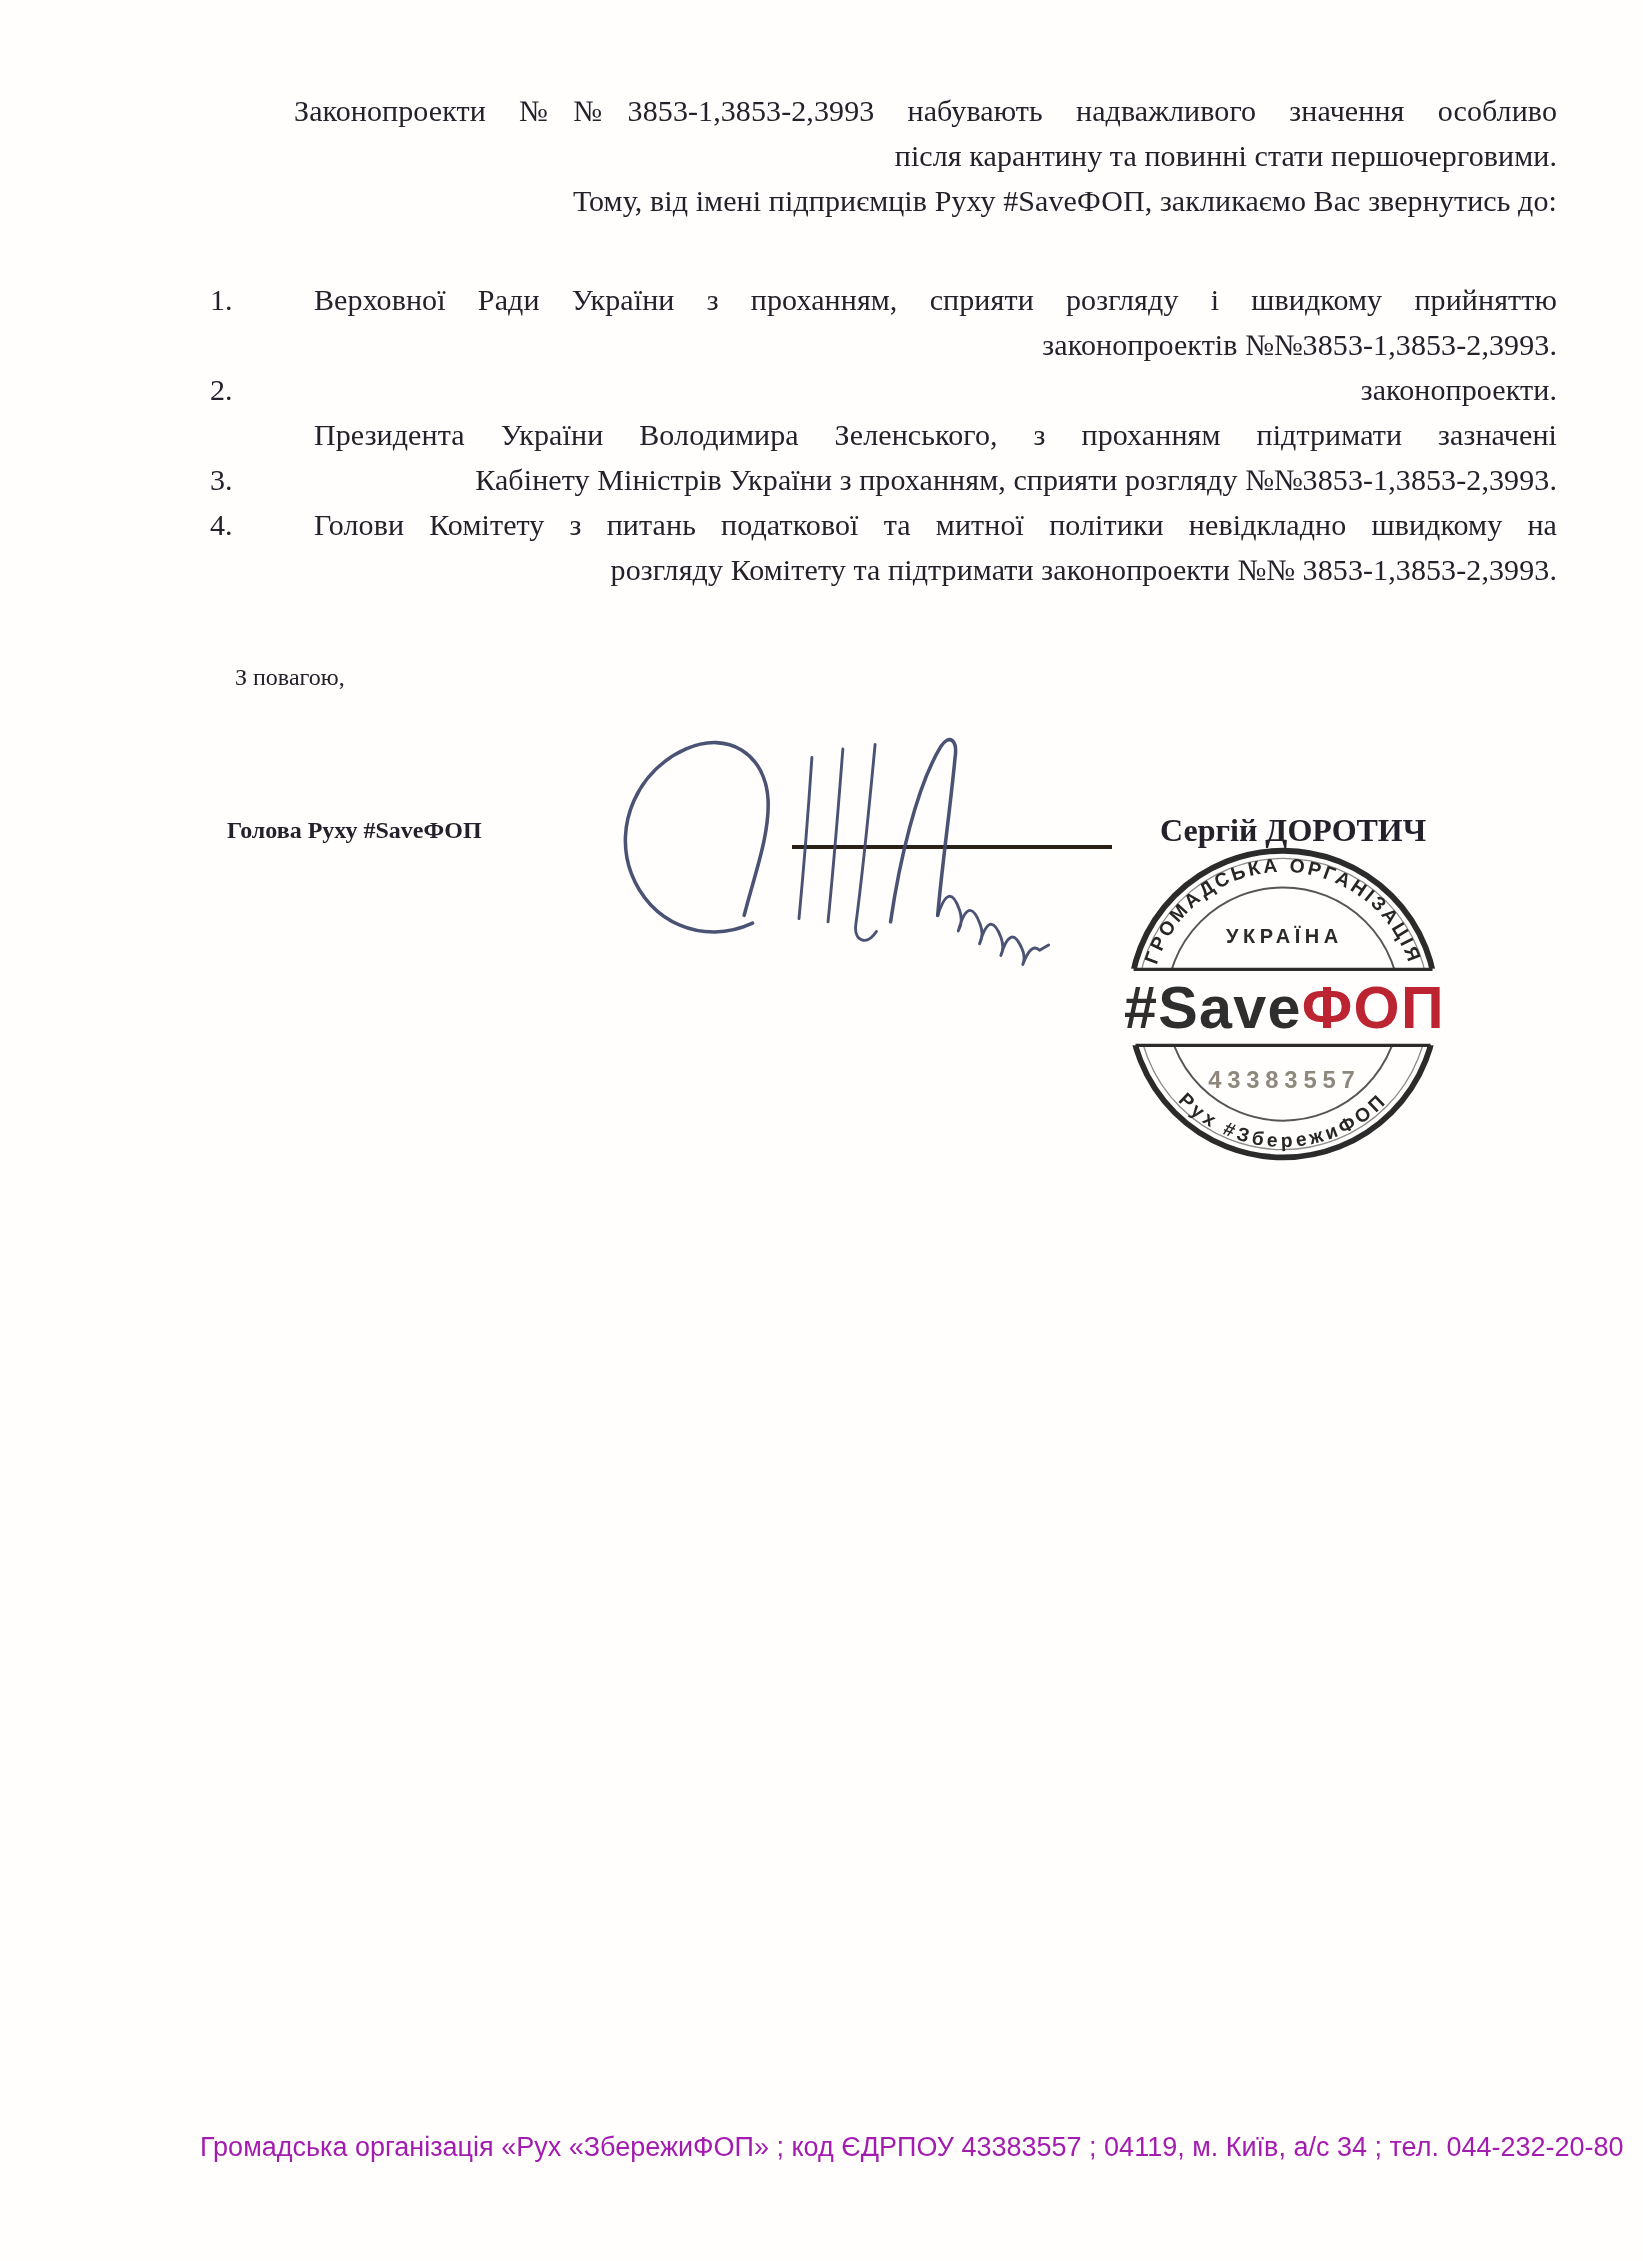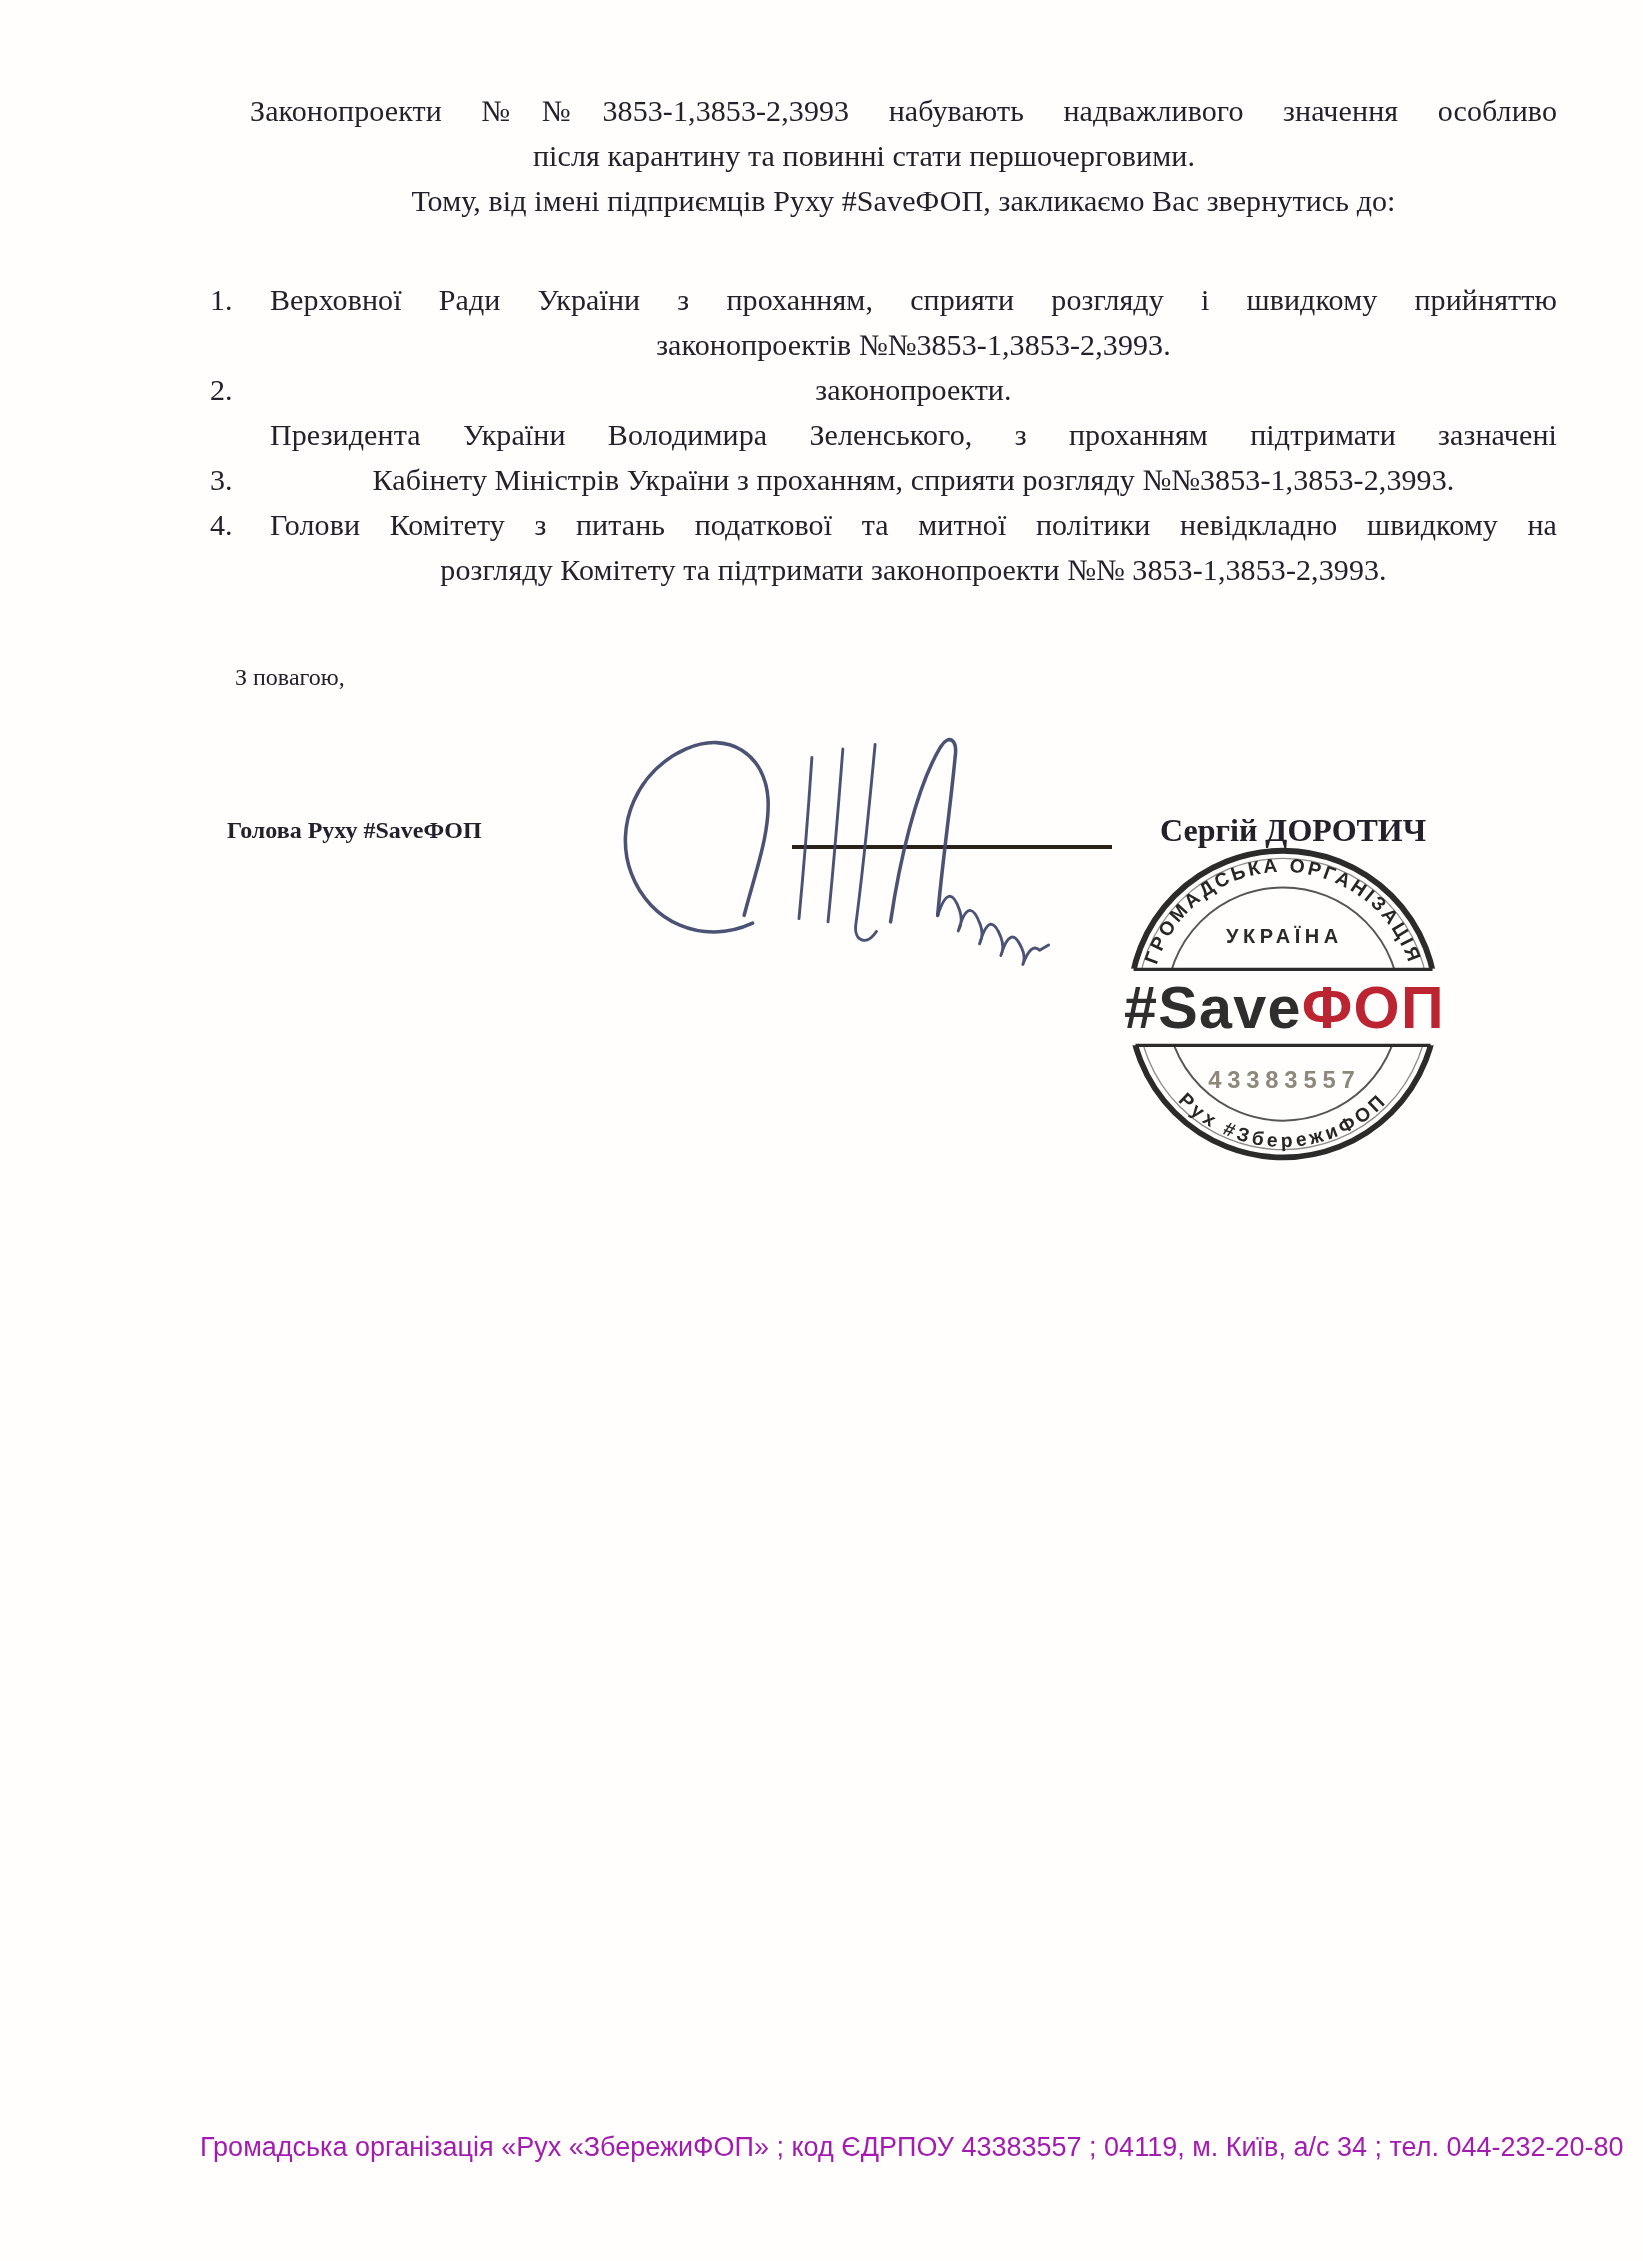--- a/index.html
+++ b/index.html
@@ -13,22 +13,22 @@
   }
   
   .textblock{
     position:absolute;
     left:171px;top:88px;
     width:1386px;
     font-size:30px;
     line-height:45px;
     letter-spacing:0.1px;
   }
-  .line{display:block;text-align:justify;text-align-last:justify;white-space:normal;}
-  .line.last{text-align:center;text-align-last:auto;}
+  .line{display:block;text-align:justify;text-align-last:justify;white-space:normal;margin-left:44px;}
+  .line.last{text-align:right;text-align-last:auto;}
   .indent{padding-left:79px;}
   .gap{height:45px;}
   .gap-sm{height:9px;}
   .row{display:flex;align-items:flex-start;}
   .num{flex:0 0 99px;padding-left:39px;box-sizing:border-box;}
   .itext{flex:1;min-width:0;}
   
   .closing{
     position:absolute;left:235px;top:655px;
     font-size:24px;font-weight:normal;line-height:45px;

